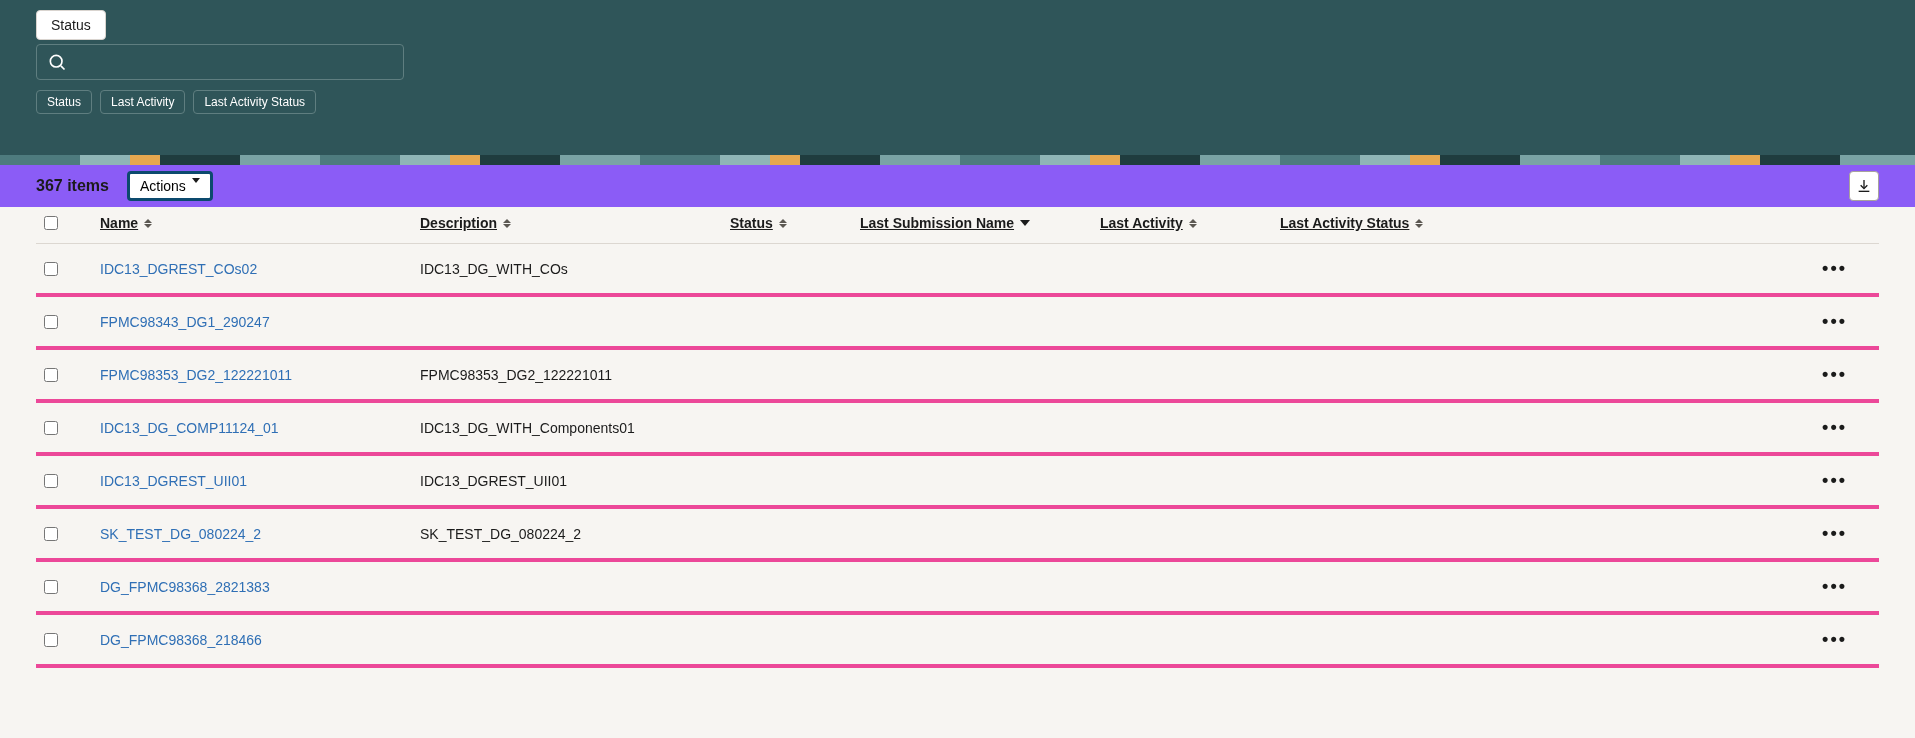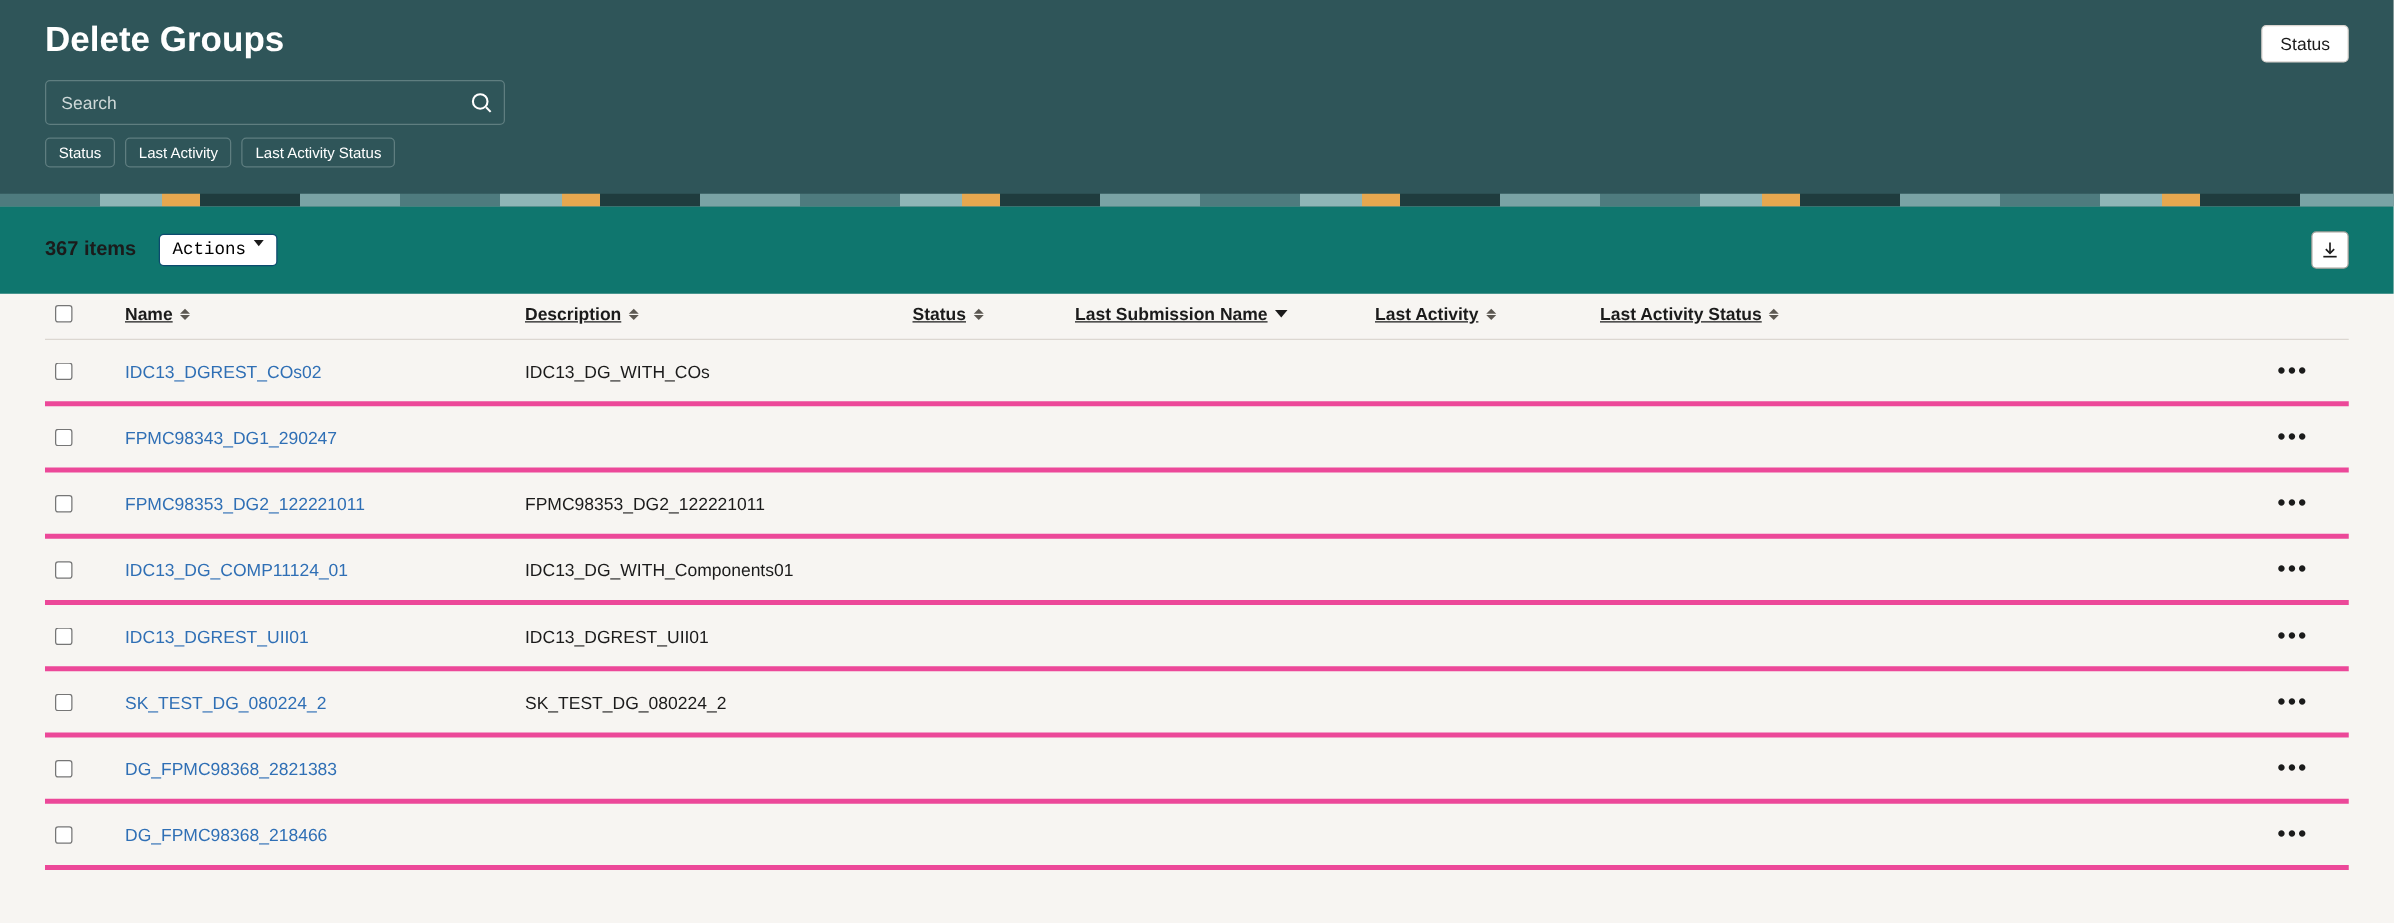--- a/index.html
+++ b/index.html
@@ -84,43 +84,42 @@
         #e6a74f 130px 160px,
         #1f3c3e 160px 240px,
         #7aa3a5 240px 320px);
   }
 
   
   .toolbar {
     display:flex;
     align-items:center;
     justify-content:space-between;
-    padding:20px 36px;
-    background:#0f766e;
+    padding:6px 36px;
+    background:#8b5cf6;
     gap:31px;
   }
   .toolbar-left {
     display:flex;
     align-items:center;
     gap:18px;
   }
   .item-count {
     font-size:16px;
     font-weight:700;
   }
   .actions-btn {
     display:flex;
     gap:6px;
     background:#fff;
-    border:1px solid #0c4a6e;
+    border:3px solid #0c4a6e;
     border-radius:4px;
     padding:4px 10px;
     font-size:14px;
     cursor:pointer;
-    font-family:Liberation Mono, monospace;
   }
   .caret-down {
     width:0; height:0;
     border-left:4px solid transparent;
     border-right:4px solid transparent;
     border-top:5px solid #1b1b1b;
   }
   .export-btn {
     width:30px; height:30px;
     border:1px solid #a7a29c;
@@ -195,27 +194,25 @@
     letter-spacing:2px;
     font-weight:700;
     color:#1b1b1b;
   }
 </style>
 </head>
 <body>
 
 <div class="hero">
   <div class="hero-top">
-    <div class="hero-title">Delete Groups</div>
     <button class="create-btn">Status</button>
   </div>
 
   <div class="search-wrap">
     <div class="search-box">
-      <input class="search-input" type="text" placeholder="Search" style="">
       <span class="search-icon">
         <svg viewBox="0 0 24 24" width="20" height="20" fill="none" stroke="currentColor" stroke-width="2">
           <circle cx="11" cy="11" r="7"></circle>
           <line x1="21" y1="21" x2="16.65" y2="16.65"></line>
         </svg>
       </span>
     </div>
 
     <div class="filter-row">
       <button class="chip">Status</button>

